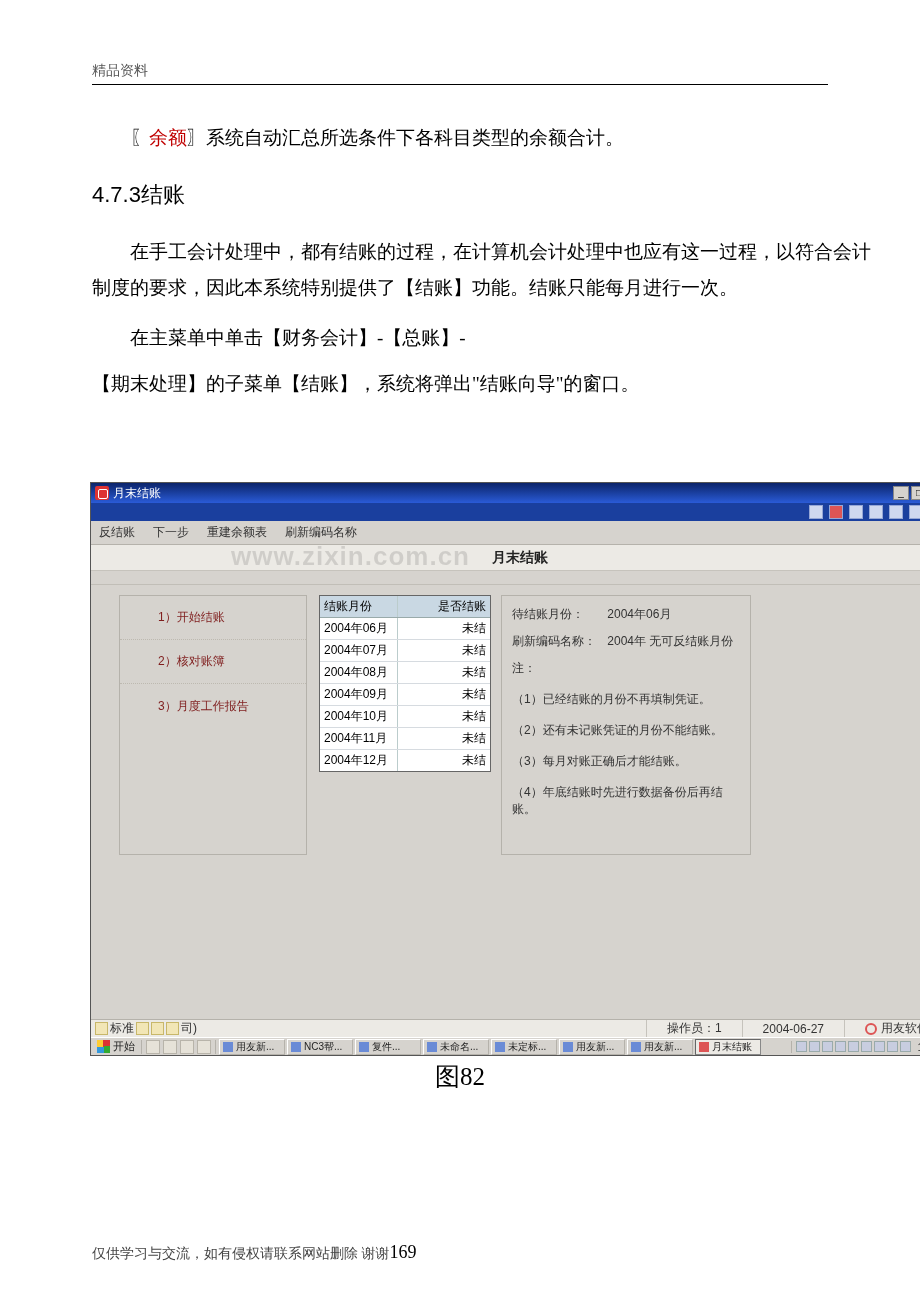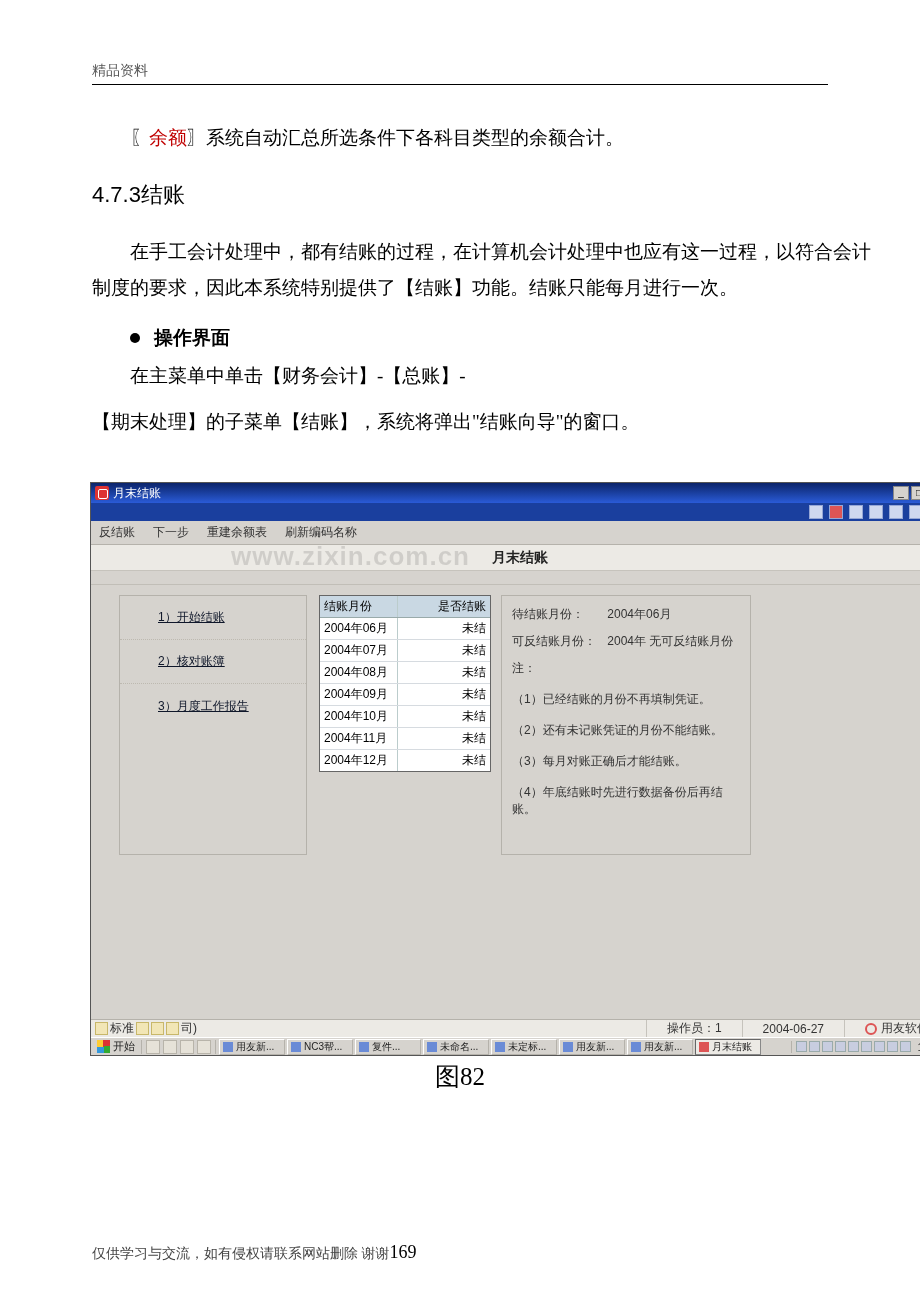--- a/index.html
+++ b/index.html
@@ -89,22 +89,21 @@
   .body-area{
     position:absolute; top:102px; left:0; right:0; bottom:36px;
     background:#d6d3ce;
   }
   .steps-panel{
     position:absolute; left:28px; top:10px; width:188px; height:260px;
     border:1px solid #b5b2ab; background:#d6d3ce;
   }
   .steps-panel .step{
     height:44px; border-bottom:1px dotted #bdb9b0; display:flex; align-items:center; padding-left:38px;
-    color:#0f172a;
-    text-decoration:underline;
+    color:#7f1d1d;
   }
   .steps-panel .step:last-child{border-bottom:none;}
   .grid{
     position:absolute; left:228px; top:10px; width:172px;
     border:1px solid #666; background:#fff; font-size:12px;
   }
   .grid .row{display:flex;}
   .grid .cell{padding:2px 4px;}
   .grid .hd{background:#c9d8e3;font-weight:normal;border-bottom:1px solid #9aa;}
   .grid .c1{width:78px;border-right:1px solid #bcc;}
@@ -164,24 +163,20 @@
 <body>
 
 <div class="page-header">精品资料</div>
 
 <div class="content">
   <p class="para1">
     <span>〖</span><span class="red">余额</span><span>〗系统自动汇总所选条件下各科目类型的余额合计。</span>
   </p>
   <p class="h2">4.7.3结账</p>
   <p class="para2">在手工会计处理中，都有结账的过程，在计算机会计处理中也应有这一过程，以符合会计制度的要求，因此本系统特别提供了【结账】功能。结账只能每月进行一次。</p>
-  <div class="bullet-row">
-    <span class="bullet-dot"></span>
-    <span>操作界面</span>
-  </div>
   <p class="para3">在主菜单中单击【财务会计】-【总账】-</p>
   <p class="para4">【期末处理】的子菜单【结账】，系统将弹出"结账向导"的窗口。</p>
 </div>
 
 <div class="shot">
   <div class="titlebar">
     <span class="ticon"></span>
     <span>月末结账</span>
     <span class="spacer"></span>
     <span class="win-btns">
@@ -252,21 +247,21 @@
           <div class="cell c2">未结</div>
         </div>
     </div>
 
     <div class="info-panel">
       <div class="line">
         <span class="lbl">待结账月份：</span>
         <span class="val">2004年06月</span>
       </div>
       <div class="line">
-        <span class="lbl">可反结账月份：</span>
+        <span class="lbl">刷新编码名称：</span>
         <span class="val" style="margin-left:8px">2004年 无可反结账月份</span>
       </div>
       <div class="notes">
         <div>注：</div>
         <div class="note">（1）已经结账的月份不再填制凭证。</div>
         <div class="note">（2）还有未记账凭证的月份不能结账。</div>
         <div class="note">（3）每月对账正确后才能结账。</div>
         <div class="note">（4）年底结账时先进行数据备份后再结账。</div>
       </div>
     </div>

